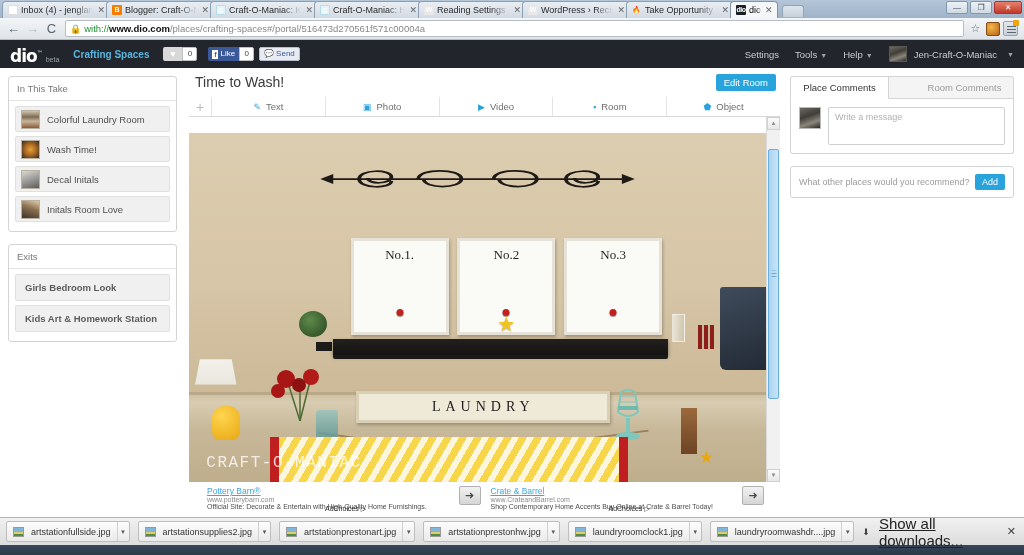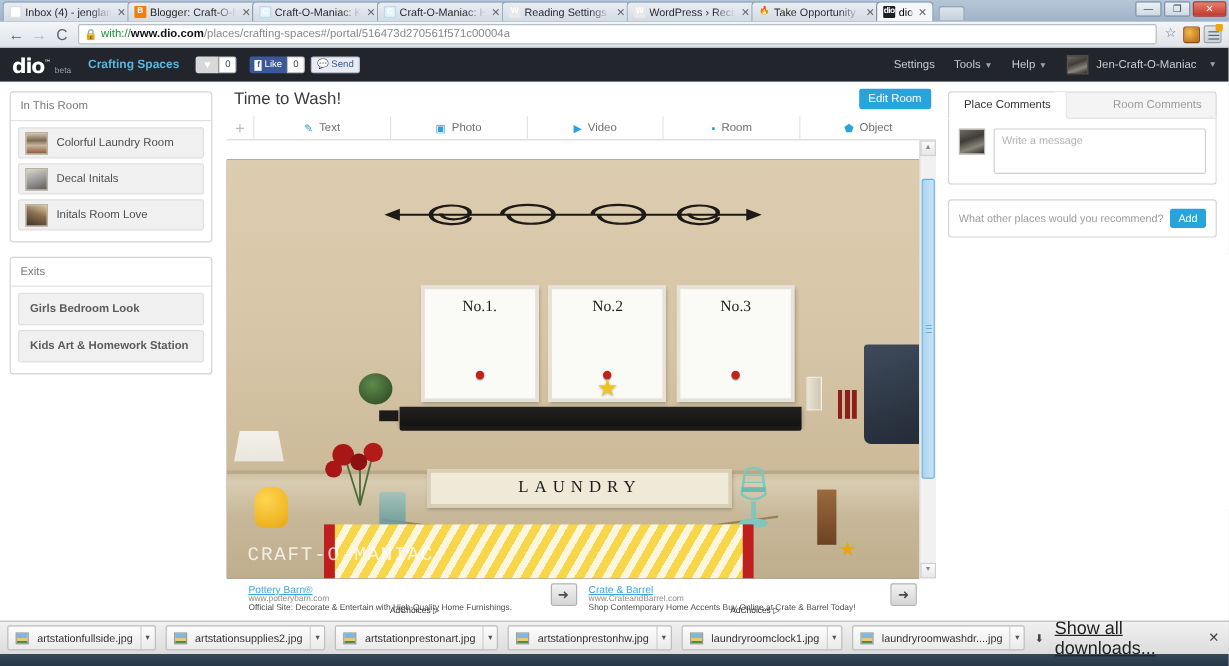--- a/index.html
+++ b/index.html
@@ -155,21 +155,21 @@
               height: 20px; }
   .plus-cell { width: 22px; display:flex; align-items:center; justify-content:center;
                color: #bdbdbd; font-size: 14px; flex: 0 0 22px;}
   .ctab { flex: 1 1 0; display: flex; align-items: center; justify-content: center;
           gap: 5px; font-size: 9.5px; color: #6e6e6e;
           border-left: 1px solid #e4e4e4; }
   .ctab .gi { color: #29a3dc; font-size: 9px; }
   .canvas-wrap { position: relative; height: 365px; margin-top: 0; display: flex; }
   .photo {
     flex: 1 1 auto; position: relative; overflow: hidden;
-    background: #0f172a;
+    background: #14532d;
     margin-top: 16px;
   }
   
   .ph-wall { position:absolute; inset:0;
     background: linear-gradient(180deg,#ddcdb0 0%, #d6c5a6 45%, #cdbb9a 70%, #c6b492 100%); }
   .ph-counter { position:absolute; left:0; right:0; bottom:0; height:90px;
     background: linear-gradient(180deg,#cfc1a3 0%, #d8ccb2 8%, #c7b899 40%, #bfae8c 100%);
     border-top: 3px solid #b9a988;}
   .ph-scroll { position:absolute; left:22%; top:9%; width:56%; height:30px; }
   .ph-scroll svg { width:100%; height:100%; }
@@ -400,25 +400,29 @@
           <span>Jen-Craft-O-Maniac</span>
           <span class="caret">▼</span>
         </span>
       </div>
     </div>
 
     <div class="content">
 
       <div class="sidebar">
         <div class="panel">
-          <div class="panel-head">In This Room</div>
+          <div class="panel-head">In This Take</div>
           <div class="panel-body">
             <div class="room-item">
               <span class="thumb th1"></span>
               <span class="room-label">Colorful Laundry Room</span>
+            </div>
+            <div class="room-item">
+              <span class="thumb th2"></span>
+              <span class="room-label">Wash Time!</span>
             </div>
             <div class="room-item">
               <span class="thumb th3"></span>
               <span class="room-label">Decal Initals</span>
             </div>
             <div class="room-item">
               <span class="thumb th4"></span>
               <span class="room-label">Initals Room Love</span>
             </div>
           </div>

